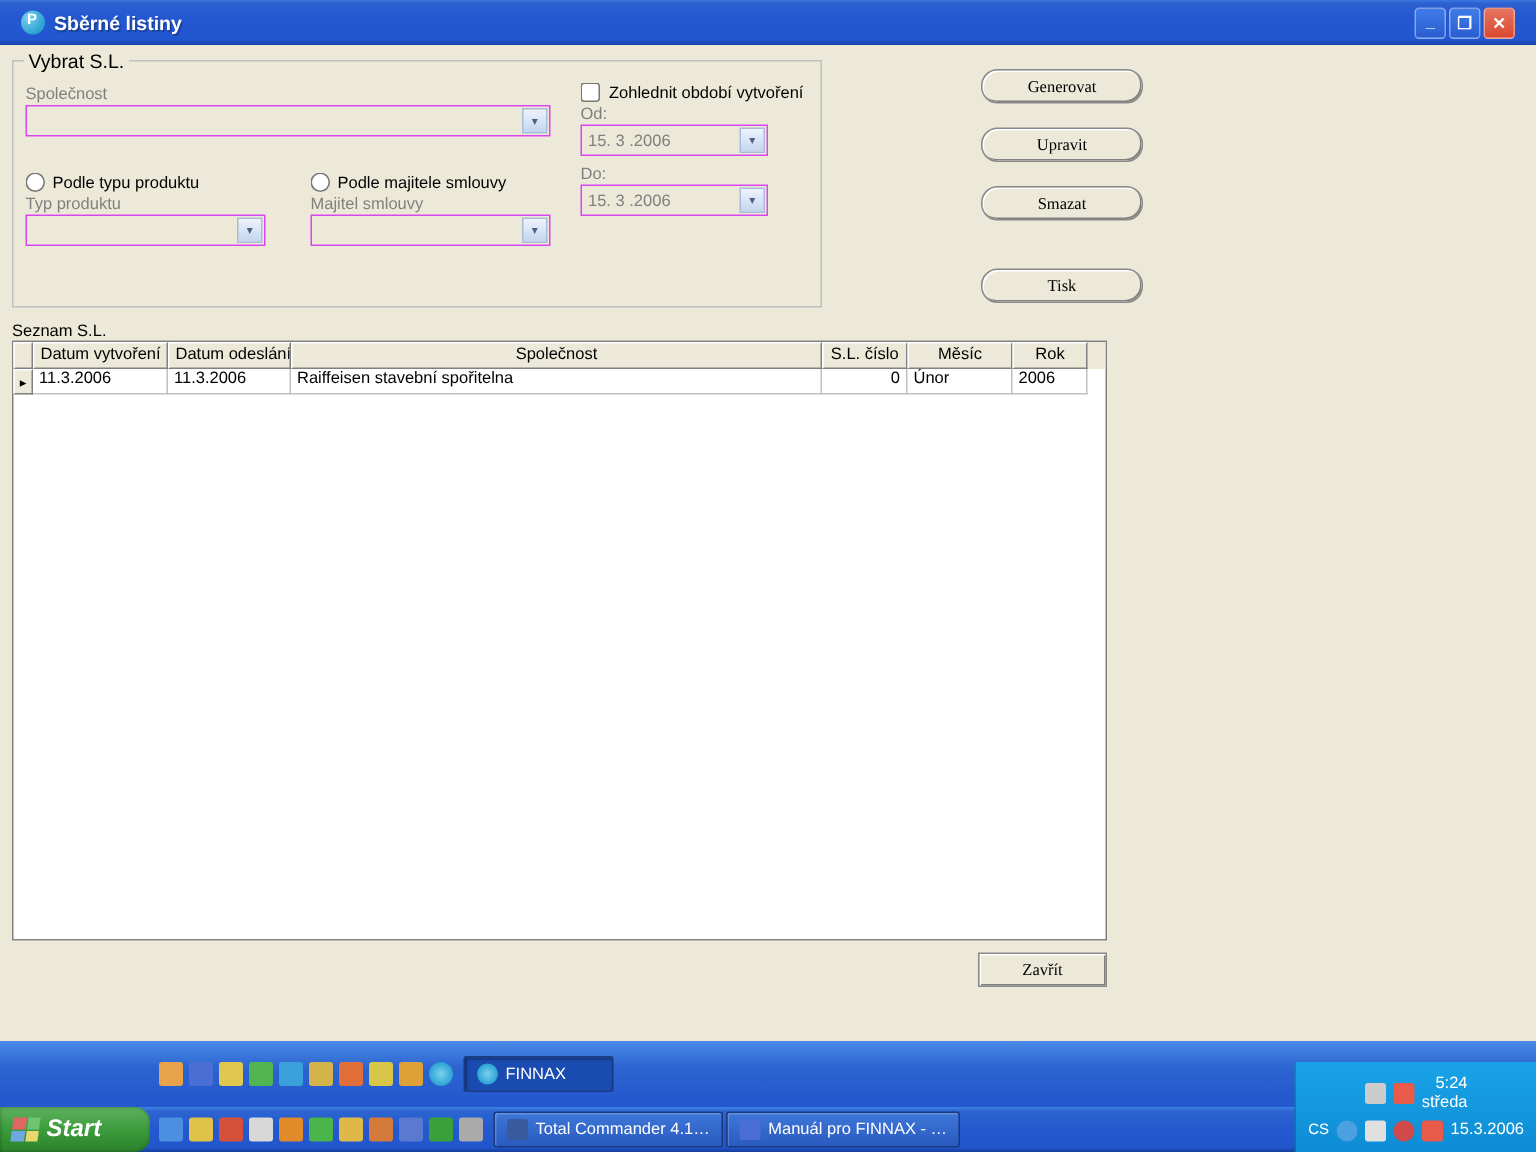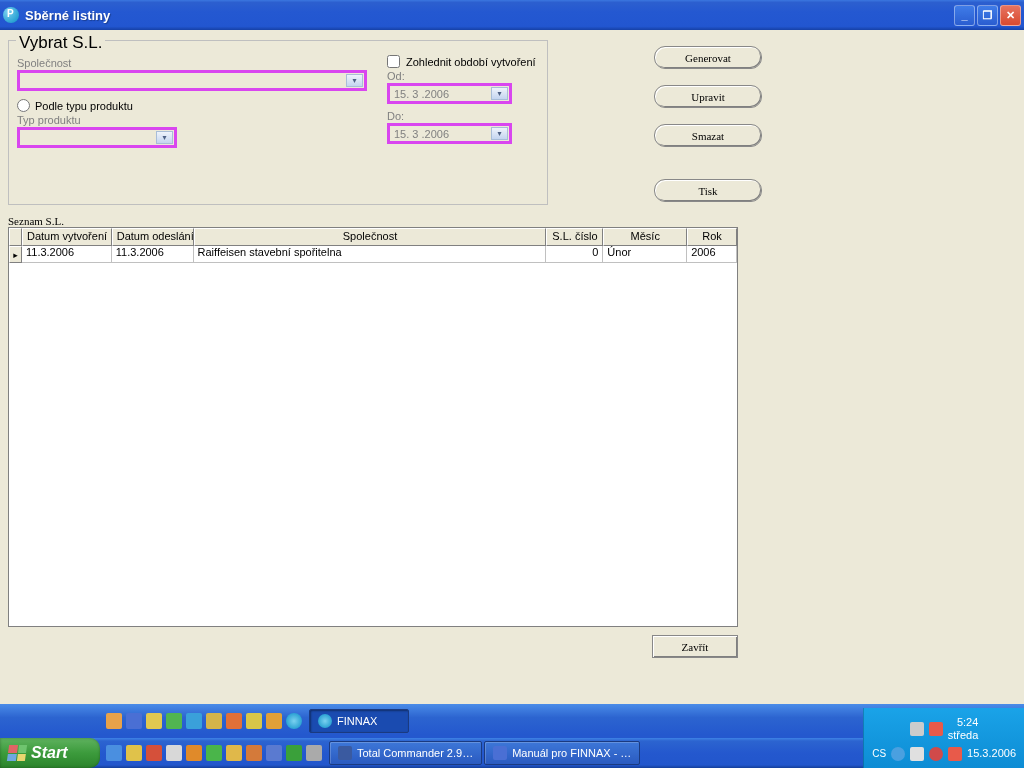--- a/index.html
+++ b/index.html
@@ -10,21 +10,21 @@
   width: 1024px;
   height: 768px;
   overflow: hidden;
   position: relative;
 }
 .titlebar {
   height: 30px;
   background: linear-gradient(to bottom, #3b77e0 0%, #2c5fcf 8%, #2458d1 40%, #2256d0 88%, #1641a6 100%);
   display: flex;
   align-items: center;
-  padding: 0 3px;
+  padding: 0 14px;
   color: white;
   font-weight: bold;
   font-size: 13px;
 }
 .titlebar .app-icon {
   width: 16px; height: 16px;
   background: radial-gradient(circle at 30% 30%, #7ad1f0, #0a8ec7);
   border-radius: 50%;
   margin-right: 6px;
   position: relative;
@@ -46,34 +46,34 @@
 .client { padding: 6px 8px 8px 8px; position: relative; }
 
 .groupbox {
   border: 1px solid #bfbfbf;
   position: relative;
   padding: 14px 8px 10px 8px;
   margin-top: 4px;
 }
 .groupbox .legend {
   position: absolute; top: -8px; left: 7px;
-  background: #ece9d8; padding: 0 3px; font-size: 17px;
+  background: #ece9d8; padding: 0 3px; font-size: 13px;
 }
 
 .top-row { display: flex; align-items: flex-start; gap: 50px; }
 .vybrat-box { width: 540px; }
 
 .radio-row { display: flex; gap: 60px; align-items: center; margin-bottom: 6px; flex-wrap: wrap; }
 .radio { display: inline-flex; align-items: center; gap: 5px; }
 .radio input { margin: 0; }
 .radio label.dotted { border-bottom: 1px dotted #000; }
 .grey-label { color: #808080; font-size: 11px; margin-top: 2px; display: block; }
 
 .combo {
-  height: 21px; background: white; border: 3px solid #d946ef;
+  height: 21px; background: white; border: 1px solid #d946ef;
   display: flex; align-items: center; position: relative;
   margin-top: 1px;
 }
 .combo.disabled { background: #ece9d8; }
 .combo .dd {
   position: absolute; right: 1px; top: 1px; bottom: 1px; width: 17px;
   background: linear-gradient(to bottom,#eef3fb,#c4d5f0);
   border: 1px solid #a8bdd8;
   display: flex; align-items: center; justify-content: center;
 }
@@ -89,21 +89,21 @@
   border: 1px solid #888;
   box-shadow: 1px 1px 0 #fff inset, -1px -1px 0 #808080 inset;
   font-family: Tahoma; font-size: 11px;
   display: inline-flex; align-items: center; justify-content: center;
   cursor: default;
 }
 .big-btn { width: 108px; border-radius: 11px; }
 .side-buttons { display: flex; flex-direction: column; gap: 16px; margin-left: 56px; margin-top: 10px;}
 
 .seznam { margin-top: 10px; font-size: 11px; }
-.seznam-label { margin-bottom: 0px; font-family: Liberation Serif, serif; }
+.seznam-label { margin-bottom: 0px; }
 
 .grid-wrapper {
   border: 1px solid #808080;
   background: white;
   height: 400px;
   position: relative;
   width: 730px;
 }
 .grid-head {
   display: flex;
@@ -131,21 +131,21 @@
 .zavrit-row { width: 730px; text-align: right; margin-top: 8px; }
 .zavrit-row .btn { width: 86px; margin-left: 48px; }
 
 
 .taskbar {
   position: absolute; left: 0; right: 0; bottom: 0; height: 30px;
   background: linear-gradient(to bottom, #3e83e6 0%, #2c64d0 10%, #2458ce 50%, #2256cc 90%, #143e99 100%);
   display: flex; align-items: stretch; color: white; font-size: 11px;
 }
 .taskbar-row2 {
-  position: absolute; left: 0; right: 0; bottom: 30px; height: 34px;
+  position: absolute; left: 0; right: 0; bottom: 30px; height: 44px;
   background: linear-gradient(to bottom, #4a8ce8 0%, #2c64d0 40%, #2458ce 90%);
   display: flex; align-items: center;
 }
 .start-btn {
   width: 100px; height: 30px;
   background: linear-gradient(to bottom, #5fb25f 0%, #3c9b3c 50%, #2b832b 100%);
   border-radius: 0 10px 10px 0;
   display: flex; align-items: center; gap: 5px; padding-left: 8px;
   font-style: italic; font-weight: bold; font-size: 16px; color: white;
   box-shadow: inset 0 0 3px rgba(0,0,0,0.3);
@@ -176,21 +176,21 @@
   display: flex; align-items: center; padding: 0 8px; gap: 5px;
   height: 60px; margin-top: -30px; z-index: 5; position: relative;
   min-width: 130px; border-left: 1px solid rgba(0,0,0,0.2);
   flex-direction: column; justify-content: center;
 }
 .tray-r { display: flex; align-items: center; gap: 5px; }
 .tray .clock { text-align: right; font-size: 11px; line-height: 13px;}
 .tray-ic { width: 14px; height: 14px; border-radius: 2px; }
 
 .col-sel{width:13px;} .col-dv{width:90px;} .col-do{width:82px;}
-.col-sp{width:354px;} .col-sl{width:57px; text-align:right;} .col-me{width:84px;} .col-ro{width:50px;}
+.col-sp{width:354px;} .col-sl{width:57px; text-align:right;} .col-me{width:70px;} .col-ro{width:50px;}
 
 .left-cols { display: flex; gap: 20px; }
 .left-col, .mid-col { display: flex; flex-direction: column; }
 .left-col { width: 170px; }
 .mid-col { width: 160px; }
 </style>
 </head>
 <body>
 
 <div class="titlebar">
@@ -208,27 +208,38 @@
     <div class="groupbox vybrat-box" style="height:165px;">
       <span class="legend">Vybrat S.L.</span>
 
 
       <span class="grey-label">Společnost</span>
       <div class="combo disabled" style="width:350px;">
           <span class="val"></span>
           <span class="dd"></span>
         </div>
 
-      <div class="left-cols" style="margin-top:8px;">
+      <div class="left-cols" style="margin-top:24px;">
         <div class="left-col">
           <span class="radio">
               <input type="radio" style="">
               <label>Podle typu produktu</label>
             </span>
           <span class="grey-label">Typ produktu</span>
+          <div class="combo disabled" style="width:160px;">
+              <span class="val"></span>
+              <span class="dd"></span>
+            </div>
+        </div>
+        <div class="mid-col">
+          <span class="radio">
+              <input type="radio" style="">
+              <label>Podle majitele smlouvy</label>
+            </span>
+          <span class="grey-label">Majitel smlouvy</span>
           <div class="combo disabled" style="width:160px;">
               <span class="val"></span>
               <span class="dd"></span>
             </div>
         </div>
       </div>
 
       <div class="period-block">
         <div class="check-row">
             <input type="checkbox" style="">
@@ -321,21 +332,21 @@
     <div class="ql-icon" style="background:#e08a2a;"></div>
     <div class="ql-icon" style="background:#4ab54a;"></div>
     <div class="ql-icon" style="background:#e0b84a;"></div>
     <div class="ql-icon" style="background:#d47a3a;"></div>
     <div class="ql-icon" style="background:#5a7ad0;"></div>
     <div class="ql-icon" style="background:#3aa03a;"></div>
     <div class="ql-icon" style="background:#aaa;"></div>
   </div>
   <div class="task-btn">
       <div class="ticon" style="background:#3a5aa0;"></div>
-      <span>Total Commander 2.9…</span>
+      <span>Total Commander 4.1…</span>
     </div>
   <div class="task-btn">
       <div class="ticon" style="background:#4a6fd4;"></div>
       <span>Manuál pro FINNAX - …</span>
     </div>
 
   <div class="tray">
     <div class="tray-r">
       <div class="tray-ic" style="background:#ccc;"></div>
       <div class="tray-ic" style="background:#e85a4a;"></div>

